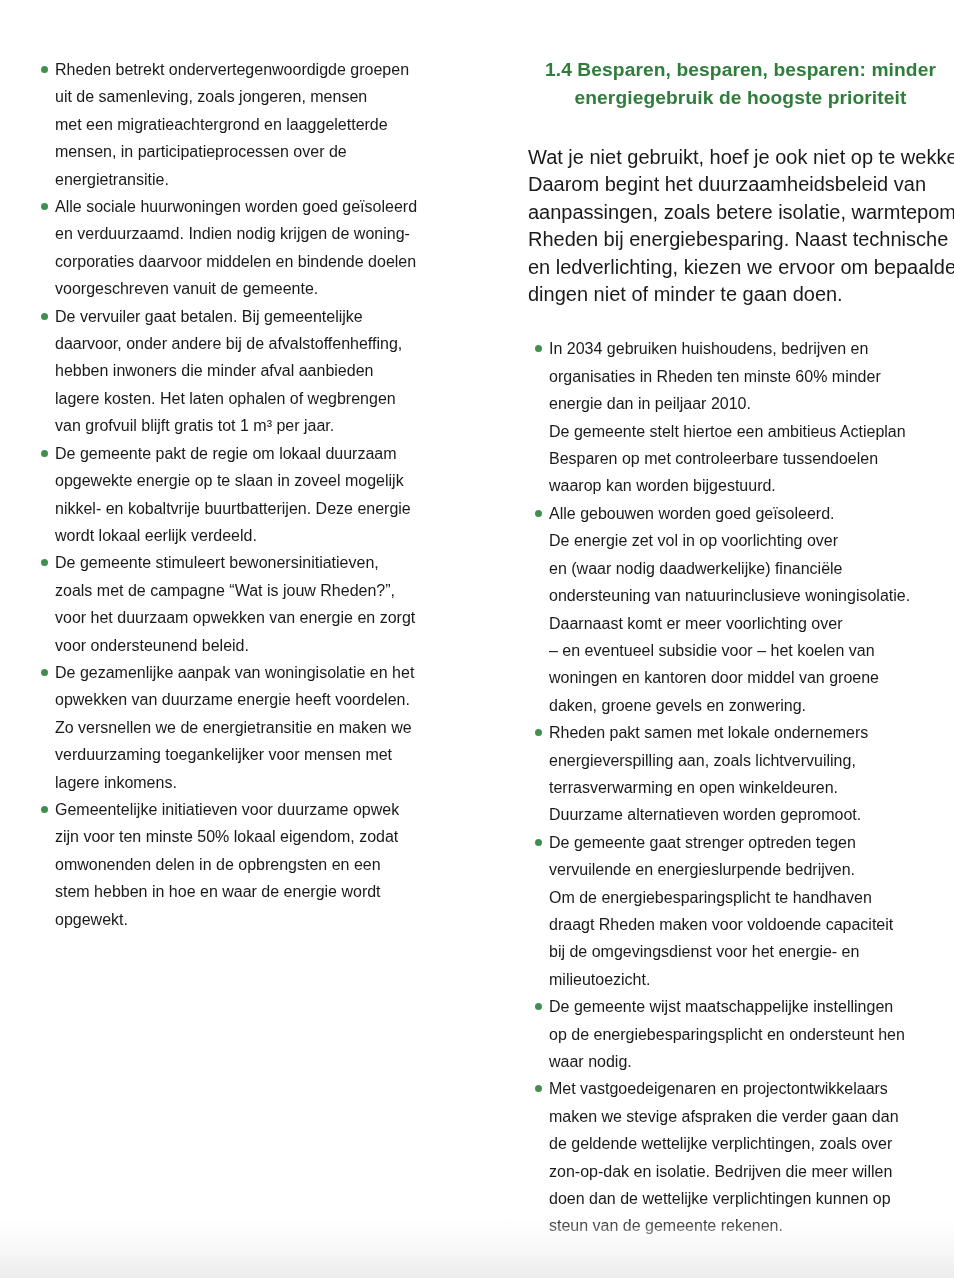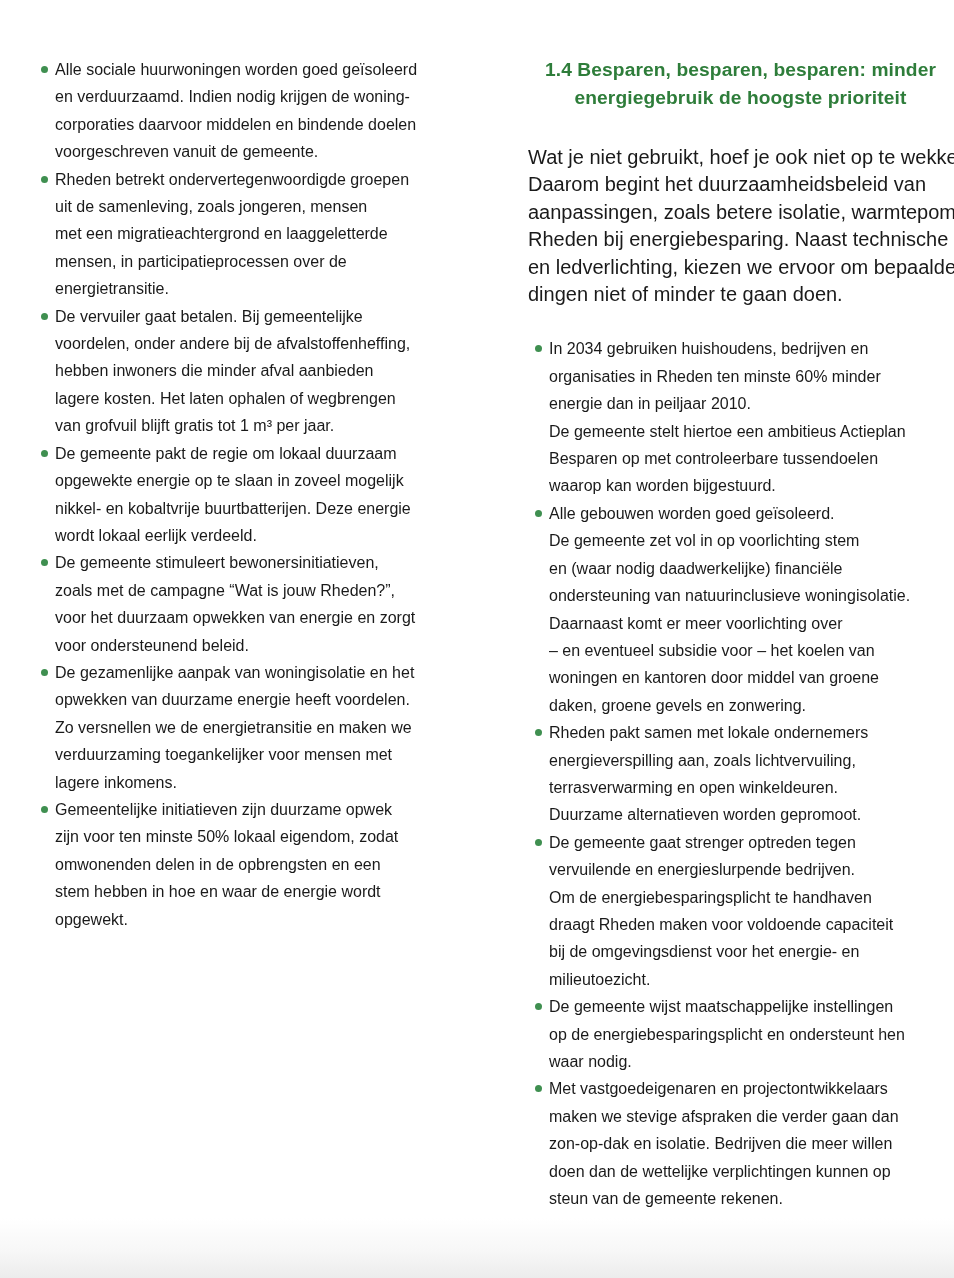--- a/index.html
+++ b/index.html
@@ -81,37 +81,37 @@
       white-space: nowrap;
     }
   </style>
 </head>
 <body>
 
 <div class="col col-left">
   <ul class="bullets">
       <li>
         <span class="dot" style="background: rgb(63, 143, 80);"></span>
-        <span class="line">Alle sociale huurwoningen worden goed geïsoleerd</span>
-        <span class="line">en verduurzaamd. Indien nodig krijgen de woning-</span>
-        <span class="line">corporaties daarvoor middelen en bindende doelen</span>
-        <span class="line">voorgeschreven vanuit de gemeente.</span>
-      </li>
-      <li>
-        <span class="dot" style="background: rgb(63, 143, 80);"></span>
         <span class="line">Rheden betrekt ondervertegenwoordigde groepen</span>
         <span class="line">uit de samenleving, zoals jongeren, mensen</span>
         <span class="line">met een migratieachtergrond en laaggeletterde</span>
         <span class="line">mensen, in participatieprocessen over de</span>
         <span class="line">energietransitie.</span>
       </li>
       <li>
         <span class="dot" style="background: rgb(63, 143, 80);"></span>
+        <span class="line">Alle sociale huurwoningen worden goed geïsoleerd</span>
+        <span class="line">en verduurzaamd. Indien nodig krijgen de woning-</span>
+        <span class="line">corporaties daarvoor middelen en bindende doelen</span>
+        <span class="line">voorgeschreven vanuit de gemeente.</span>
+      </li>
+      <li>
+        <span class="dot" style="background: rgb(63, 143, 80);"></span>
         <span class="line">De vervuiler gaat betalen. Bij gemeentelijke</span>
-        <span class="line">voordelen, onder andere bij de afvalstoffenheffing,</span>
+        <span class="line">daarvoor, onder andere bij de afvalstoffenheffing,</span>
         <span class="line">hebben inwoners die minder afval aanbieden</span>
         <span class="line">lagere kosten. Het laten ophalen of wegbrengen</span>
         <span class="line">van grofvuil blijft gratis tot 1 m³ per jaar.</span>
       </li>
       <li>
         <span class="dot" style="background: rgb(63, 143, 80);"></span>
         <span class="line">De gemeente pakt de regie om lokaal duurzaam</span>
         <span class="line">opgewekte energie op te slaan in zoveel mogelijk</span>
         <span class="line">nikkel- en kobaltvrije buurtbatterijen. Deze energie</span>
         <span class="line">wordt lokaal eerlijk verdeeld.</span>
@@ -126,21 +126,21 @@
       <li>
         <span class="dot" style="background: rgb(63, 143, 80);"></span>
         <span class="line">De gezamenlijke aanpak van woningisolatie en het</span>
         <span class="line">opwekken van duurzame energie heeft voordelen.</span>
         <span class="line">Zo versnellen we de energietransitie en maken we</span>
         <span class="line">verduurzaming toegankelijker voor mensen met</span>
         <span class="line">lagere inkomens.</span>
       </li>
       <li>
         <span class="dot" style="background: rgb(63, 143, 80);"></span>
-        <span class="line">Gemeentelijke initiatieven zijn duurzame opwek</span>
+        <span class="line">Gemeentelijke initiatieven voor duurzame opwek</span>
         <span class="line">zijn voor ten minste 50% lokaal eigendom, zodat</span>
         <span class="line">omwonenden delen in de opbrengsten en een</span>
         <span class="line">stem hebben in hoe en waar de energie wordt</span>
         <span class="line">opgewekt.</span>
       </li>
     </ul>
 </div>
 
 <div class="col col-right">
   <h2 class="heading" style="color: rgb(46, 125, 58);">
@@ -161,21 +161,21 @@
         <span class="line">In 2034 gebruiken huishoudens, bedrijven en</span>
         <span class="line">organisaties in Rheden ten minste 60% minder</span>
         <span class="line">energie dan in peiljaar 2010.</span>
         <span class="line">De gemeente stelt hiertoe een ambitieus Actieplan</span>
         <span class="line">Besparen op met controleerbare tussendoelen</span>
         <span class="line">waarop kan worden bijgestuurd.</span>
       </li>
       <li>
         <span class="dot" style="background: rgb(63, 143, 80);"></span>
         <span class="line">Alle gebouwen worden goed geïsoleerd.</span>
-        <span class="line">De gemeente zet vol in op voorlichting stem</span>
+        <span class="line">De energie zet vol in op voorlichting over</span>
         <span class="line">en (waar nodig daadwerkelijke) financiële</span>
         <span class="line">ondersteuning van natuurinclusieve woningisolatie.</span>
         <span class="line">Daarnaast komt er meer voorlichting over</span>
         <span class="line">– en eventueel subsidie voor – het koelen van</span>
         <span class="line">woningen en kantoren door middel van groene</span>
         <span class="line">daken, groene gevels en zonwering.</span>
       </li>
       <li>
         <span class="dot" style="background: rgb(63, 143, 80);"></span>
         <span class="line">Rheden pakt samen met lokale ondernemers</span>
@@ -195,20 +195,21 @@
       <li>
         <span class="dot" style="background: rgb(63, 143, 80);"></span>
         <span class="line">De gemeente wijst maatschappelijke instellingen</span>
         <span class="line">op de energiebesparingsplicht en ondersteunt hen</span>
         <span class="line">waar nodig.</span>
       </li>
       <li>
         <span class="dot" style="background: rgb(63, 143, 80);"></span>
         <span class="line">Met vastgoedeigenaren en projectontwikkelaars</span>
         <span class="line">maken we stevige afspraken die verder gaan dan</span>
+        <span class="line">de geldende wettelijke verplichtingen, zoals over</span>
         <span class="line">zon-op-dak en isolatie. Bedrijven die meer willen</span>
         <span class="line">doen dan de wettelijke verplichtingen kunnen op</span>
         <span class="line">steun van de gemeente rekenen.</span>
       </li>
     </ul>
 </div>
 
 <div class="page-fade"></div>
 
 </body></html>

